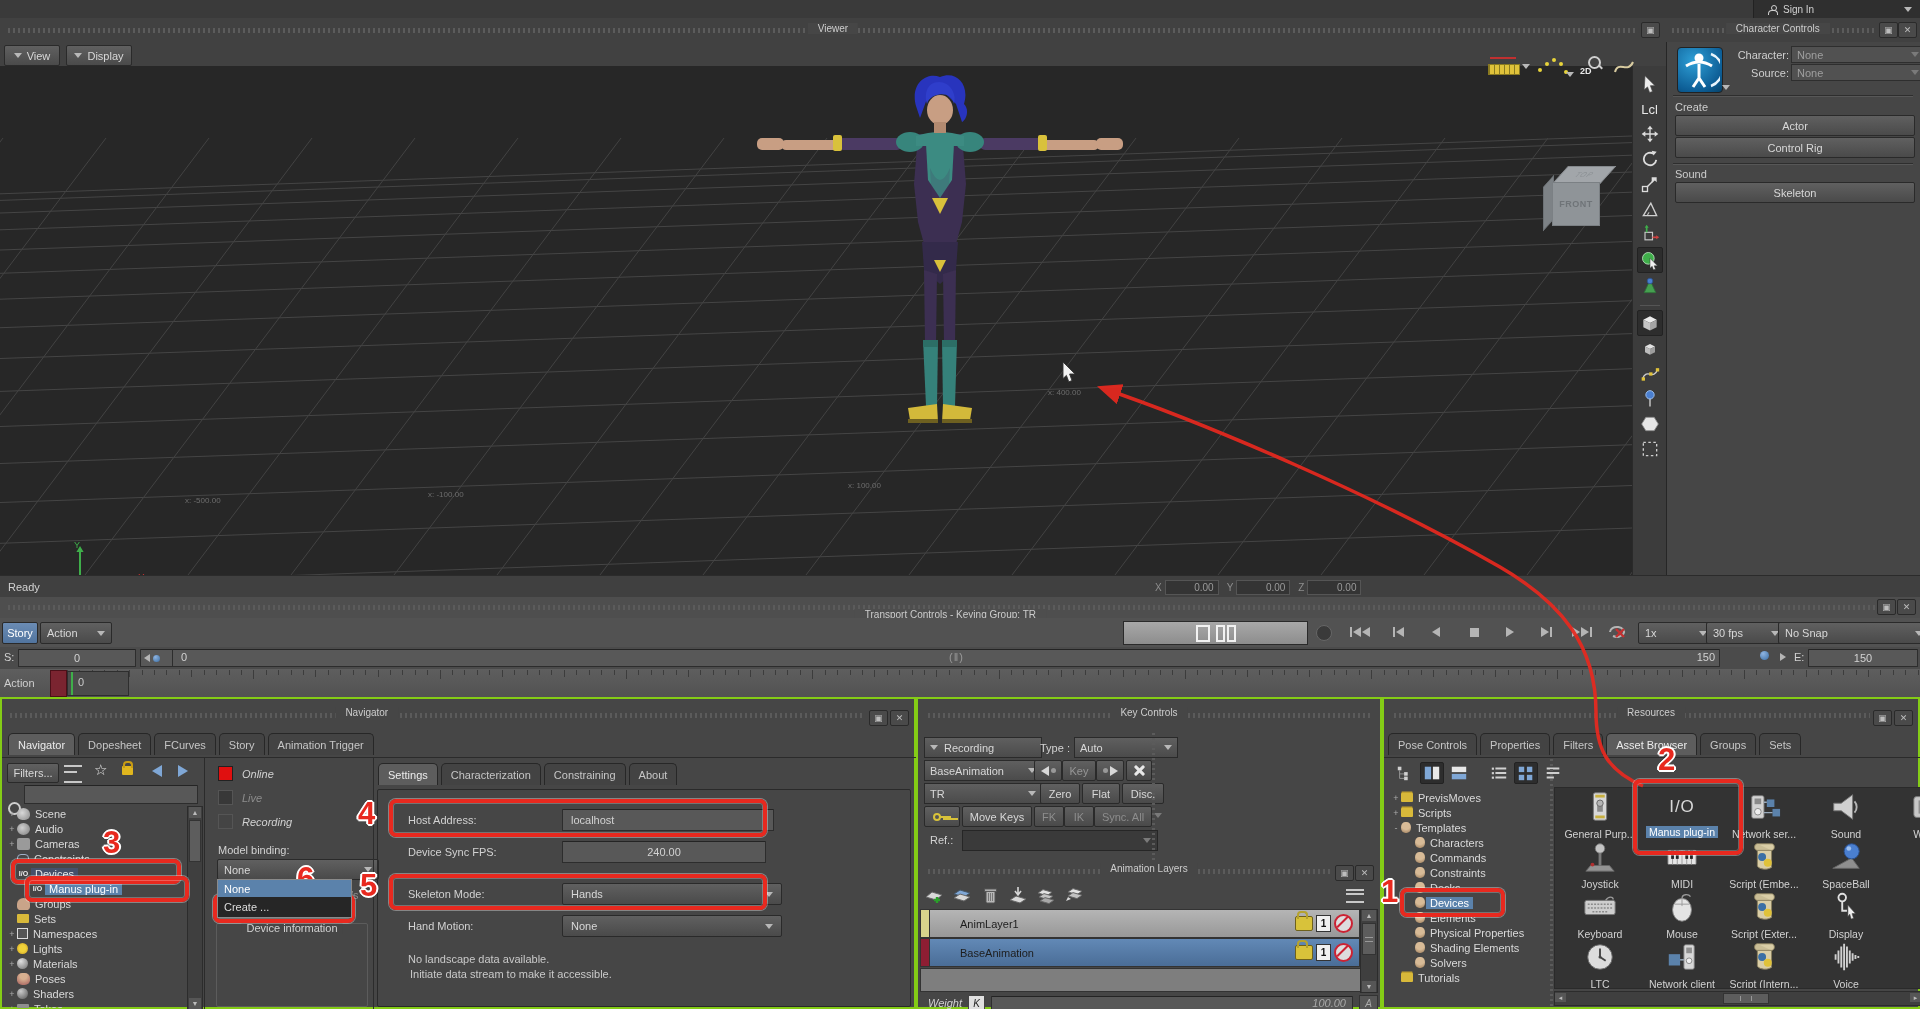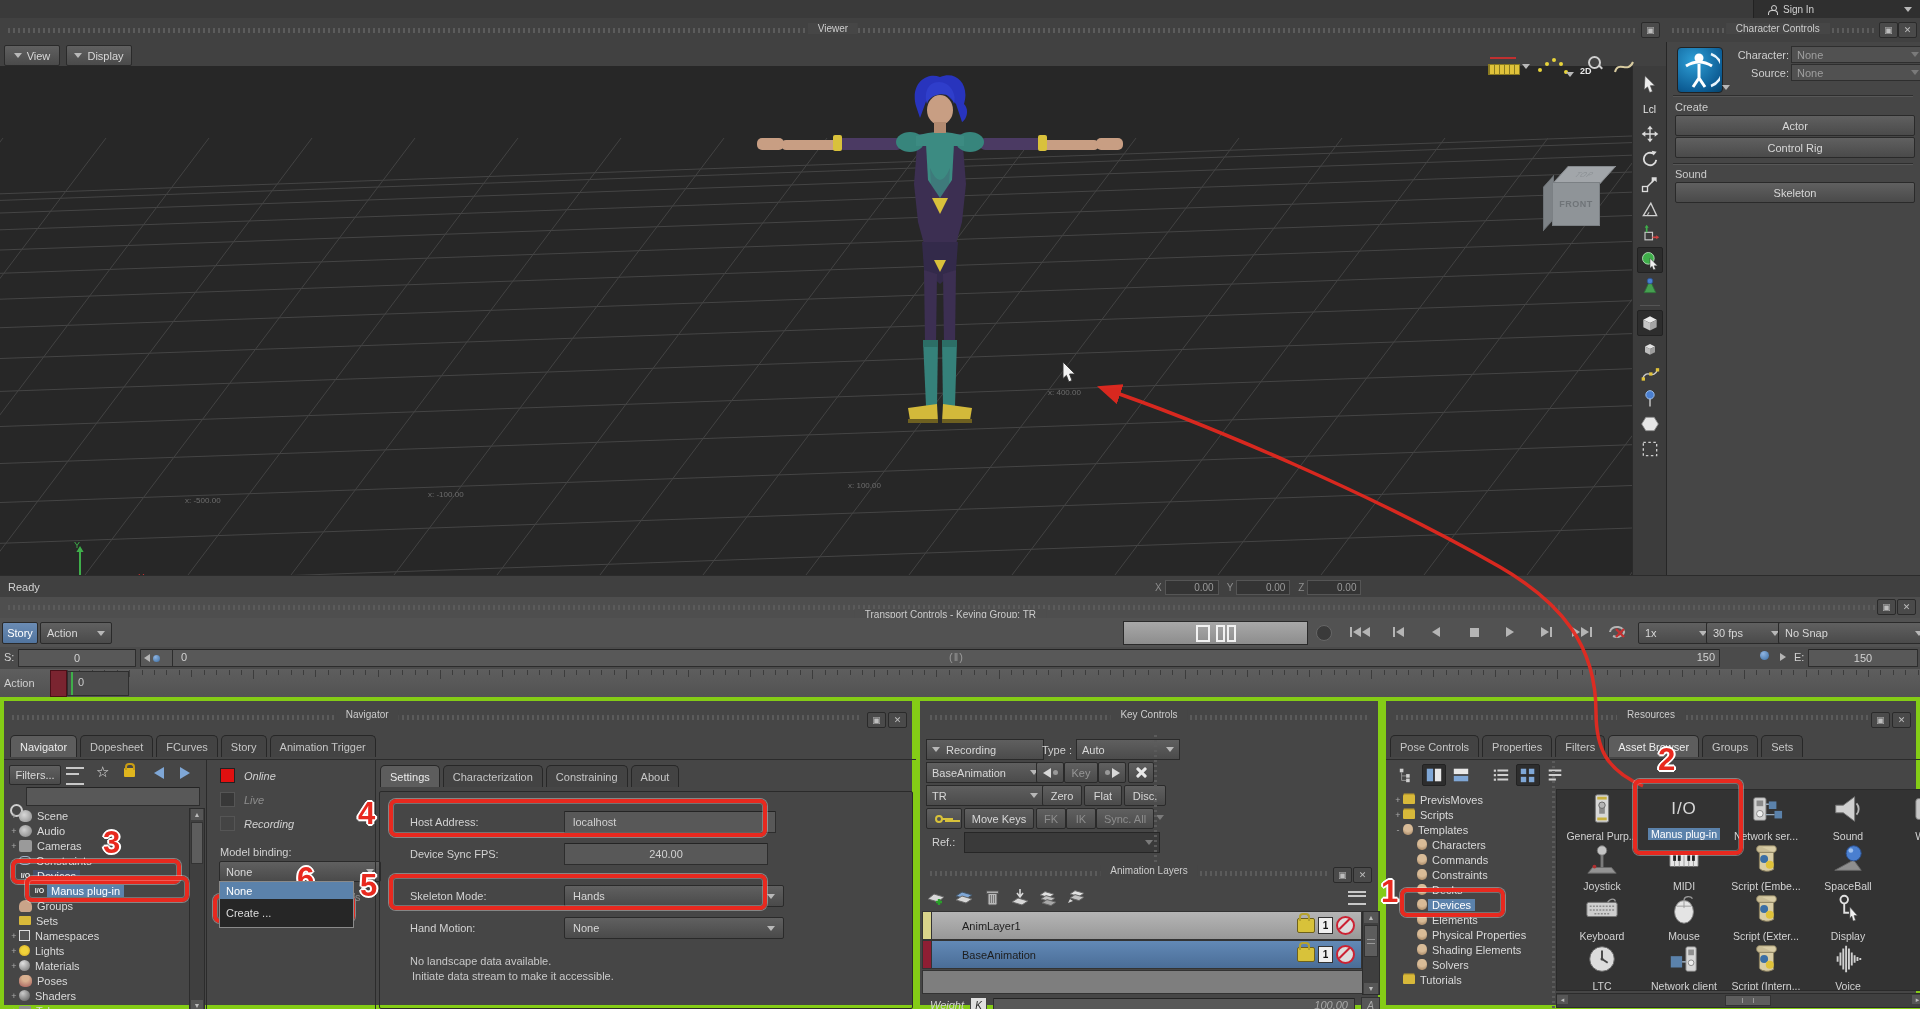--- a/index.html
+++ b/index.html
@@ -10,21 +10,21 @@
   
   .btn{background:linear-gradient(#606060,#4a4a4a);border:1px solid #2a2a2a;border-radius:2px;
        color:#d8d8d8;display:flex;align-items:center;justify-content:center;font-size:11px;}
   .recess{background:#585858;border:1px solid #2d2d2d;border-top-color:#242424;border-radius:1px;}
   .dark{background:#3a3a3a;border:1px solid #262626;}
   .dd{width:0;height:0;border-left:4px solid transparent;border-right:4px solid transparent;border-top:5px solid #b8b8b8;}
   .dd.dim{border-top-color:#7a7a7a;}
   .tab{height:21px;padding:0 9px;background:#434343;border:1px solid #272727;border-bottom:none;
        border-radius:5px 5px 0 0;color:#c6c6c6;display:flex;align-items:center;margin-right:3px;white-space:nowrap;}
   .tab.active{background:#5d5d5d;color:#ececec;}
-  .pane{position:absolute;background:#464646;border:4px solid #84cc16;box-sizing:border-box;}
+  .pane{position:absolute;background:#464646;border:2px solid #84cc16;box-sizing:border-box;}
   .dots{position:absolute;height:5px;background-image:repeating-linear-gradient(90deg,#5b5b5b 0 2px,transparent 2px 5px);}
   .ptitle{position:absolute;font-size:10px;color:#cdcdcd;background:#464646;padding:0 10px;transform:translateX(-50%);}
   .wbtn{position:absolute;width:17px;height:14px;background:#4a4a4a;border:1px solid #2a2a2a;border-radius:2px;
         color:#bdbdbd;font-size:9px;display:flex;align-items:center;justify-content:center;}
   .sep-v{position:absolute;width:1px;background:#2c2c2c;}
   .dim{color:#8d8d8d;}
   
   #menubar{left:0;top:0;width:1920px;height:18px;background:#3a3a3a;border-bottom:1px solid #303030;display:flex;align-items:center;}
   #menubar .mitem{padding:0 9px;color:#d6d6d6;}
   #signin{right:0;top:0;width:167px;height:18px;background:#2f2f2f;border-left:1px solid #222;display:flex;align-items:center;gap:6px;padding-left:14px;box-sizing:border-box;}
@@ -549,21 +549,21 @@
           <svg width="20" height="20">
             <use href="#sym-t-cursor"></use>
           </svg>
           <span style="position:absolute;font-size:9px;color:#e8e8e8;"></span>
         </div>
 
         <div class="rtool">
           <svg width="20" height="20">
             <use href="#sym-t-lcl"></use>
           </svg>
-          <span style="position:absolute;font-size:10px;color:#e8e8e8;">Lcl</span>
+          <span style="position:absolute;font-size:13px;color:#e8e8e8;">Lcl</span>
         </div>
 
         <div class="rtool">
           <svg width="20" height="20">
             <use href="#sym-t-move"></use>
           </svg>
           <span style="position:absolute;font-size:9px;color:#e8e8e8;"></span>
         </div>
 
         <div class="rtool">
@@ -1126,25 +1126,34 @@
       <span class="abs" style="left:12px;top:86px;">Model binding:</span>
       <div class="btn" style="position:absolute;left:11px;top:101px;width:148px;height:19px;justify-content:space-between;padding:0 6px;">
         <span>None</span>
           <span class="dd"></span>
       </div>
 
       <div class="abs" style="left:11px;top:121px;width:133px;background:#262626;border:1px solid #8a8a8a;z-index:6;">
         <div style="height:17px;display:flex;align-items:center;padding-left:6px;background:#5b82ab;color:#fff;">
             <span>None</span>
           </div>
-        <div style="height:28px;display:flex;align-items:center;padding-left:6px;color:#dcdcdc;">
+        <div style="height:20px;display:flex;align-items:center;padding-left:6px;color:#dcdcdc;">
             <span>Create ...</span>
           </div>
       </div>
       <span class="abs dim" style="left:144px;top:131px;">/s</span>
+      <div class="abs" style="left:10px;top:165px;width:150px;height:82px;border:1px solid #5c5c5c;border-radius:2px;">
+        <span style="position:absolute;left:50%;top:-2px;transform:translateX(-50%);background:#464646;padding:0 5px;white-space:nowrap;">Device information</span>
+        <div style="position:absolute;left:8px;top:14px;display:flex;flex-direction:column;gap:9px;">
+
+        <span class="qmark"></span>
+            <span class="qmark"></span>
+            <span class="qmark"></span>
+          </div>
+      </div>
     </div>
     <div class="sep-v" style="left:371px;top:59px;height:251px;"></div>
 
     <div class="abs" style="left:373px;top:59px;width:539px;height:251px;">
       <div class="btab-row" style="left:3px;top:5px;">
 
       <div class="tab active">
             <span>Settings</span>
           </div>
           <div class="tab">

